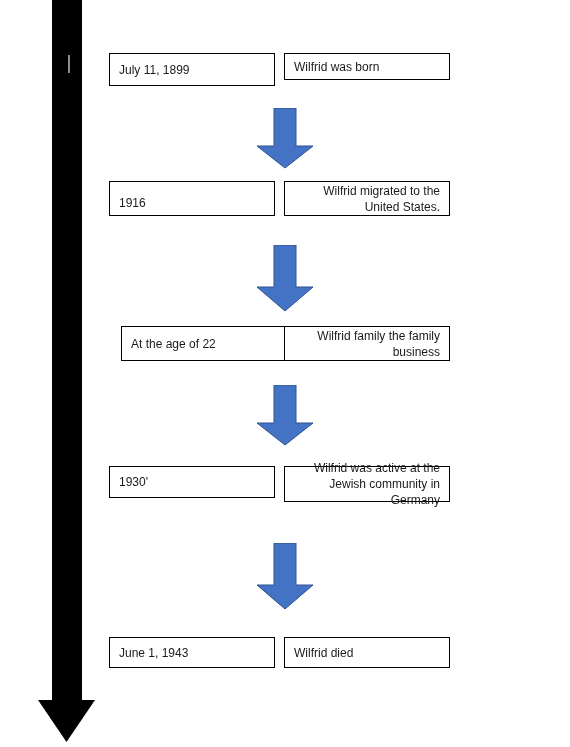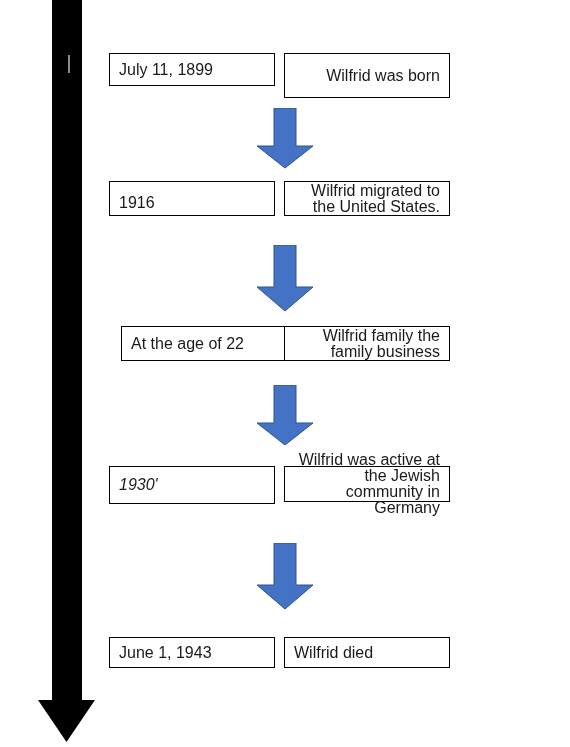--- a/index.html
+++ b/index.html
@@ -41,21 +41,21 @@
     left: 109px;
     width: 341px;
   }
 
   .event-box {
     position: absolute;
     box-sizing: border-box;
     border: 1.4px solid #000000;
     background: #ffffff;
     color: #1a1a1a;
-    font-size: 16px;
+    font-size: 12px;
     line-height: 16px;
     padding: 4px 9px 4px 9px;
     display: flex;
   }
 
   .box-date {
     left: 0;
     width: 166px;
   }
 
@@ -124,21 +124,21 @@
   </div>
 
 </div>
 
 <div class="timeline-rows">
 
   <div class="row" id="row-0" style="top: 53px;">
     <div class="event-box box-date al-left va-center" id="date-box-0" style="height: 33px;">
       <span class="box-text">July 11, 1899</span>
     </div>
-    <div class="event-box box-desc al-left va-center" id="desc-box-0" style="height: 45px; text-align: right;">
+    <div class="event-box box-desc al-left va-center" id="desc-box-0" style="height: 27px;">
       <span class="box-text">Wilfrid was born</span>
     </div>
   </div>
 
   <div class="row" id="row-1" style="top: 181px;">
     <div class="event-box box-date al-left va-bottom" id="date-box-1" style="height: 35px;">
       <span class="box-text">1916</span>
     </div>
     <div class="event-box box-desc al-right va-top" id="desc-box-1" style="height: 35px;">
       <span class="box-text">Wilfrid migrated to the United States.</span>
@@ -148,21 +148,21 @@
   <div class="row" id="row-2" style="top: 326px;">
     <div class="event-box box-date al-left va-top" id="date-box-2" style="height: 35px; margin-left: 12px;">
       <span class="box-text">At the age of 22</span>
     </div>
     <div class="event-box box-desc al-right va-top" id="desc-box-2" style="height: 35px;">
       <span class="box-text">Wilfrid family the family business</span>
     </div>
   </div>
 
   <div class="row" id="row-3" style="top: 466px;">
-    <div class="event-box box-date al-left va-center" id="date-box-3" style="height: 38px; font-style: italic;">
+    <div class="event-box box-date al-left va-center" id="date-box-3" style="height: 32px;">
       <span class="box-text">1930'</span>
     </div>
     <div class="event-box box-desc al-right va-center" id="desc-box-3" style="height: 36px;">
       <span class="box-text">Wilfrid was active at the Jewish community in Germany</span>
     </div>
   </div>
 
   <div class="row" id="row-4" style="top: 637px;">
     <div class="event-box box-date al-left va-center" id="date-box-4" style="height: 31px;">
       <span class="box-text">June 1, 1943</span>

